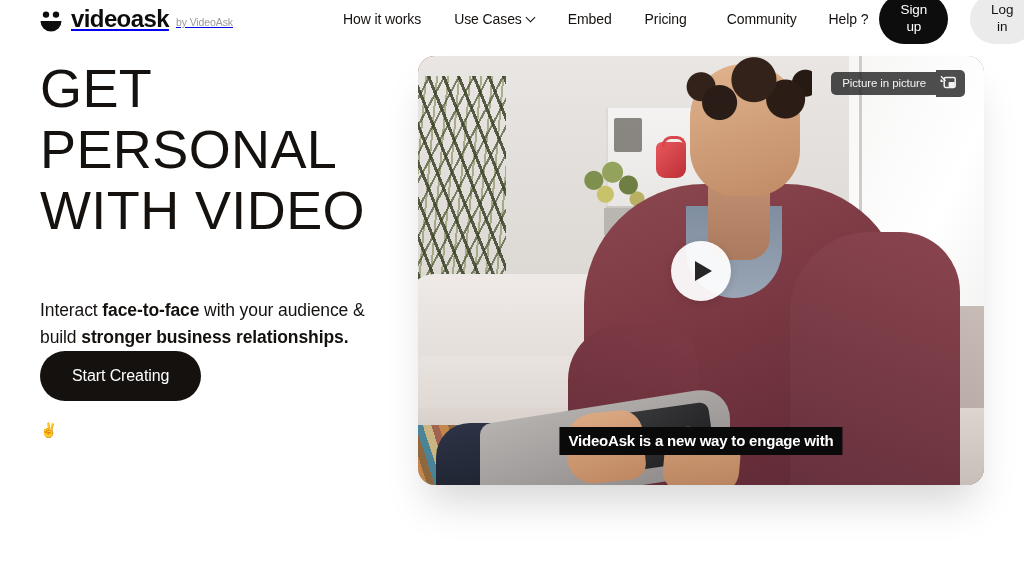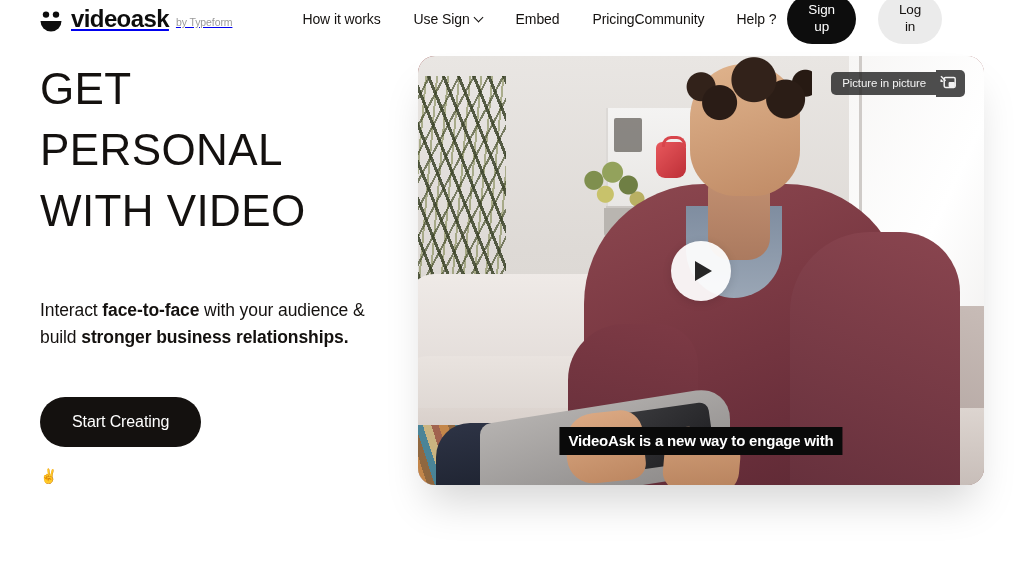--- a/index.html
+++ b/index.html
@@ -12,20 +12,21 @@
   }
   .page { position: relative; width: 1024px; height: 562px; background:#fff; }
 
   
   .header {
     position: absolute; top: 0; left: 0;
     width: 916px; height: 38px;
     display: flex; align-items: center;
     padding: 0 22px 0 38px;
     background: #fff;
+    gap: 40px;
   }
   .brand { display: flex; align-items: flex-end; gap: 7px; flex: 0 0 auto; }
   .brand-mark { width: 26px; height: 22px; position: relative; display:block; }
   .brand-name {
     font-size: 24px; font-weight: 700; color: #0d0d0d;
     letter-spacing: -0.6px; line-height: 1; margin-bottom: 1px;
   }
   .brand-sub {
     font-size: 10.5px; color: #9a9a9a; font-weight: 400;
     line-height: 1; margin-bottom: 4px; letter-spacing: -0.1px;
@@ -55,32 +56,32 @@
     font-family: inherit; letter-spacing: -0.1px;
     font-size: 13.5px; font-weight: 400;
     padding: 8px 21px; line-height: 1.25;
   }
   .btn-login { background: #ebebeb; color: #14110f; margin-left: 22px; }
   .btn-signup { background: #0d0d0d; color: #ffffff; margin-left: 11px; }
 
   
   .hero-left { position: absolute; left: 40px; top: 58px; width: 350px; }
   .headline {
-    font-size: 44px; line-height: 61px; font-weight: 300;
+    font-size: 54px; line-height: 61px; font-weight: 300;
     color: #14110f; letter-spacing: 0.4px; text-transform: uppercase;
     white-space: pre-line;
   }
   .subcopy {
     margin-top: 56px;
     font-size: 17.5px; line-height: 27px; color: #14110f;
     width: 330px; letter-spacing: -0.1px;
   }
   .subcopy b { font-weight: 700; }
   .cta {
-    display: inline-block; margin-top: 46px;
+    display: inline-block; 
     background: #14110f; color: #fff;
     font-size: 16px; font-weight: 500;
     padding: 16px 32px; border: none; border-radius: 999px;
     cursor: pointer; font-family: inherit; letter-spacing: -0.1px;
   }
   .note {
     margin-top: 22px; font-size: 13px; color: #14110f;
     display: flex; align-items: center; gap: 5px; letter-spacing: -0.1px;
   }
   .note-emoji { font-size: 14px; line-height: 1; }
@@ -307,29 +308,29 @@
 
     <a class="brand" href="#">
       <span class="brand-mark">
         <svg width="26" height="22" viewBox="0 0 26 22" aria-hidden="true">
           <circle cx="8" cy="4.6" r="3.2" fill="#0d0d0d"></circle>
           <circle cx="18" cy="4.6" r="3.2" fill="#0d0d0d"></circle>
           <path d="M2.5 11 A10.5 10.5 0 0 0 23.5 11 Z" fill="#0d0d0d"></path>
         </svg>
       </span>
       <span class="brand-name">videoask</span>
-      <span class="brand-sub">by Typeform</span>
+      <span class="brand-sub">by VideoAsk</span>
     </a>
 
     <nav class="nav-main">
       <a class="nav-link" href="#">
         <span>How it works</span>
       </a>
       <a class="nav-link" href="#">
-        <span>Use Sign</span>
+        <span>Use Cases</span>
         <span class="chev"></span>
       </a>
       <a class="nav-link" href="#">
         <span>Embed</span>
       </a>
       <a class="nav-link" href="#">
         <span>Pricing</span>
       </a>
     </nav>
 

